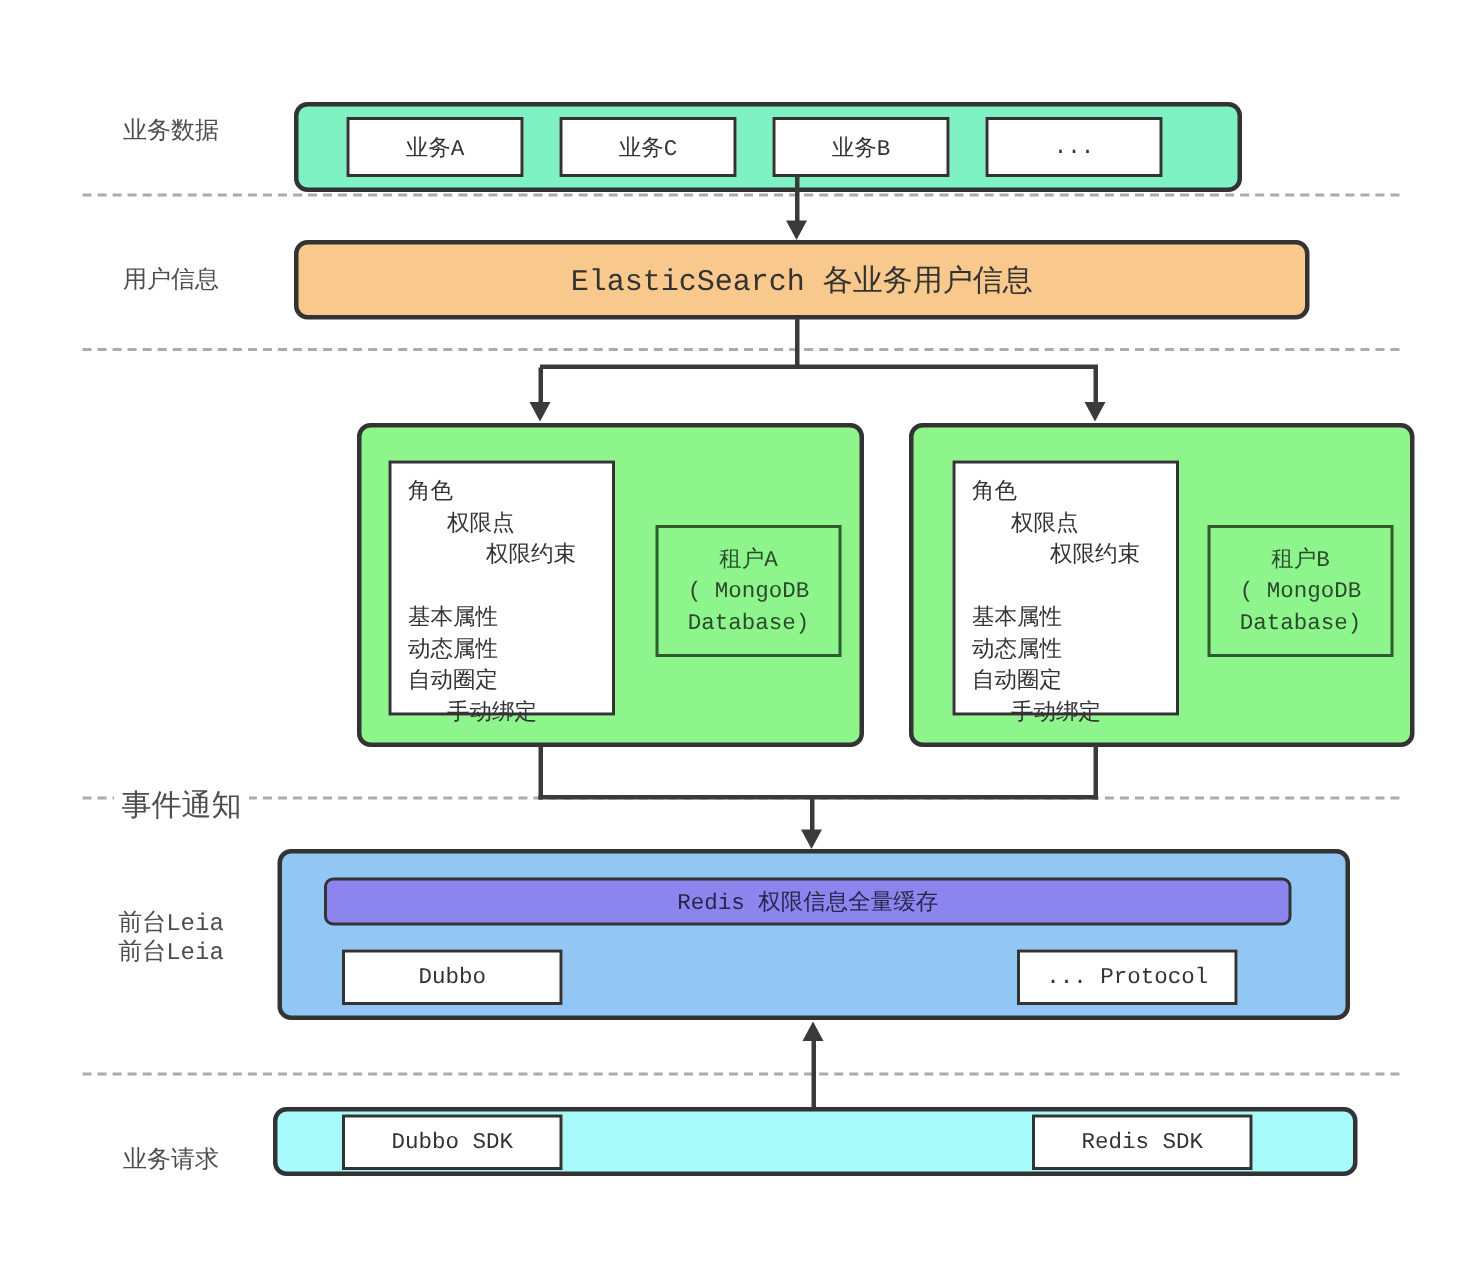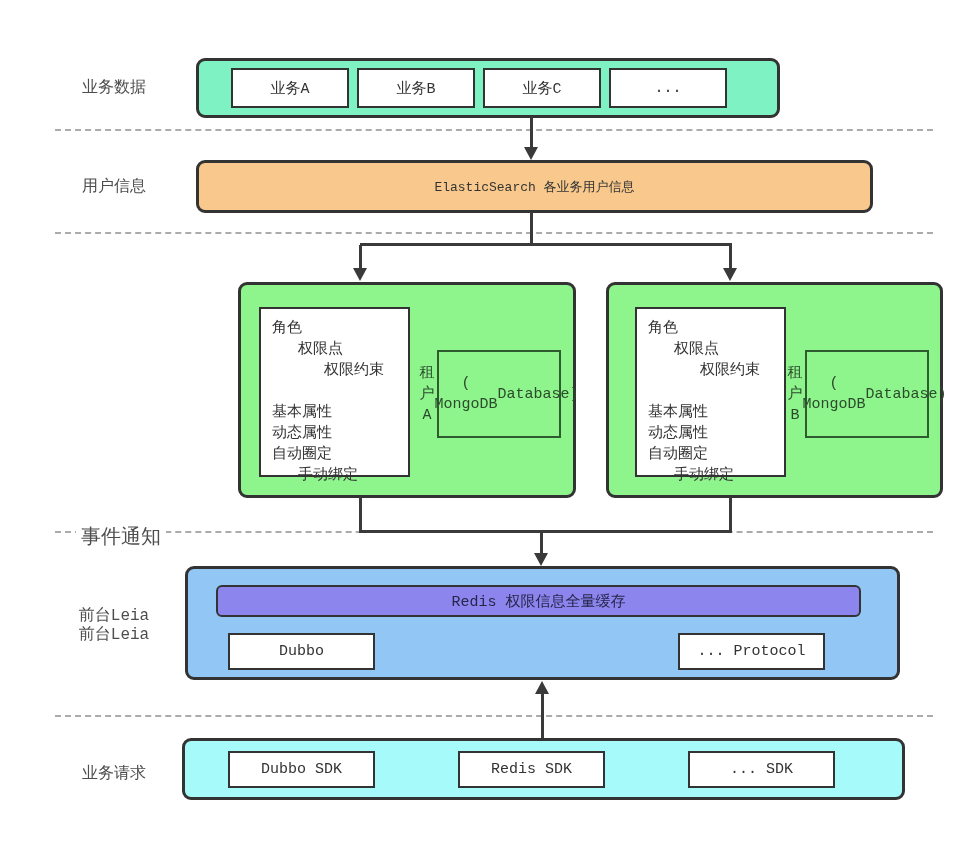--- a/index.html
+++ b/index.html
@@ -16,40 +16,40 @@
   .rowlabel{
     position:absolute; left:53px; width:122px; text-align:center;
     font-size:16px; color:var(--label_text); line-height:19px;
   }
   .eventlabel{
     position:absolute; left:76px; top:523px; padding:0 5px; background:#fff;
     font-size:20px; color:var(--label_text); z-index:5;
   }
   .box{position:absolute; box-sizing:border-box; border:3px solid var(--stroke); border-radius:9px;}
   .mint{background:var(--mint);}
-  .orange{background:var(--orange); display:flex; align-items:center; justify-content:center; font-size:13px;}
+  .orange{background:var(--orange); display:flex; align-items:center; justify-content:center; font-size:20px;}
   .greenp{background:var(--green);margin-left:46px;}
   .bluep{background:var(--blue);}
   .cyanp{background:var(--cyan);}
   .chips{position:absolute; display:flex; align-items:center; justify-content:space-between;}
   .chip{
     background:#fff; border:2px solid var(--stroke); box-sizing:border-box;
     width:118px; height:40px; display:flex; align-items:center; justify-content:center;
     font-size:15px; color:#333;
   }
   .chips.wide .chip{width:147px; height:37px;}
   .rolebox{
     position:absolute; width:151px; height:170px; background:#fff;
     border:2px solid var(--stroke); box-sizing:border-box;
     padding:9px 0 0 11px; font-size:15px; line-height:21px; color:#333;
   }
   .tenant{
     position:absolute; width:124px; height:88px; background:var(--green);
     border:2px solid var(--tenant_border); box-sizing:border-box;
-    display:flex; flex-direction:row; align-items:center; justify-content:center;
+    display:flex; flex-direction:column; align-items:center; justify-content:center;
     font-size:15px; line-height:21px; color:#2c4a2c; text-align:center;
   }
   .redisbar{
     position:absolute; left:28px; top:16px; width:645px; height:32px;
     background:var(--purple); border:2px solid var(--stroke); box-sizing:border-box; border-radius:6px;
     display:flex; align-items:center; justify-content:center; font-size:15px; color:#26264a;
   }
   .vline{position:absolute; width:3px; background:#3a3a3a;}
   .hline{position:absolute; height:3px; background:#3a3a3a;}
   .ah-down{position:absolute; width:0; height:0;
@@ -69,25 +69,25 @@
 
   <div class="rowlabel" style="top:79px">业务数据</div>
   <div class="rowlabel" style="top:178px">用户信息</div>
   <div class="eventlabel">事件通知</div>
   <div class="rowlabel" style="top:607px">
     <div>前台Leia</div>
     <div>前台Leia</div>
   </div>
   <div class="rowlabel" style="top:765px">业务请求</div>
 
-  <div class="box mint" style="left:196px; top:58px; width:584px; height:60px;">
+  <div class="box mint" style="left:196px; top:68px; width:632px; height:60px;">
     <div class="chips" style="left:32px; right:50px; top:0; bottom:0;">
         <div class="chip">业务A</div>
+        <div class="chip">业务C</div>
         <div class="chip">业务B</div>
-        <div class="chip">业务C</div>
         <div class="chip">...</div>
       </div>
   </div>
 
   <div class="vline" style="left:530px; top:117px; height:33px;"></div>
   <div class="ah-down" style="left:524px; top:147px;"></div>
 
   <div class="box orange" style="left:196px; top:160px; width:677px; height:53px;">
     <span>ElasticSearch 各业务用户信息</span>
   </div>
@@ -147,21 +147,20 @@
     </div>
     <div class="chips wide" style="left:40px; right:72px; top:60px; height:44px;">
         <div class="chip">Dubbo</div>
         <div class="chip">... Protocol</div>
       </div>
   </div>
 
   <div class="vline" style="left:541px; top:692px; height:46px;"></div>
   <div class="ah-up" style="left:535px; top:681px;"></div>
 
-  <div class="box cyanp" style="left:182px; top:738px; width:723px; height:62px;">
+  <div class="box cyanp" style="left:182px; top:738px; width:723px; height:46px;">
     <div class="chips wide" style="left:43px; right:67px; top:0; bottom:0;">
         <div class="chip">Dubbo SDK</div>
         <div class="chip">Redis SDK</div>
-        <div class="chip">... SDK</div>
       </div>
   </div>
 
 </div>
 
 </body></html>

